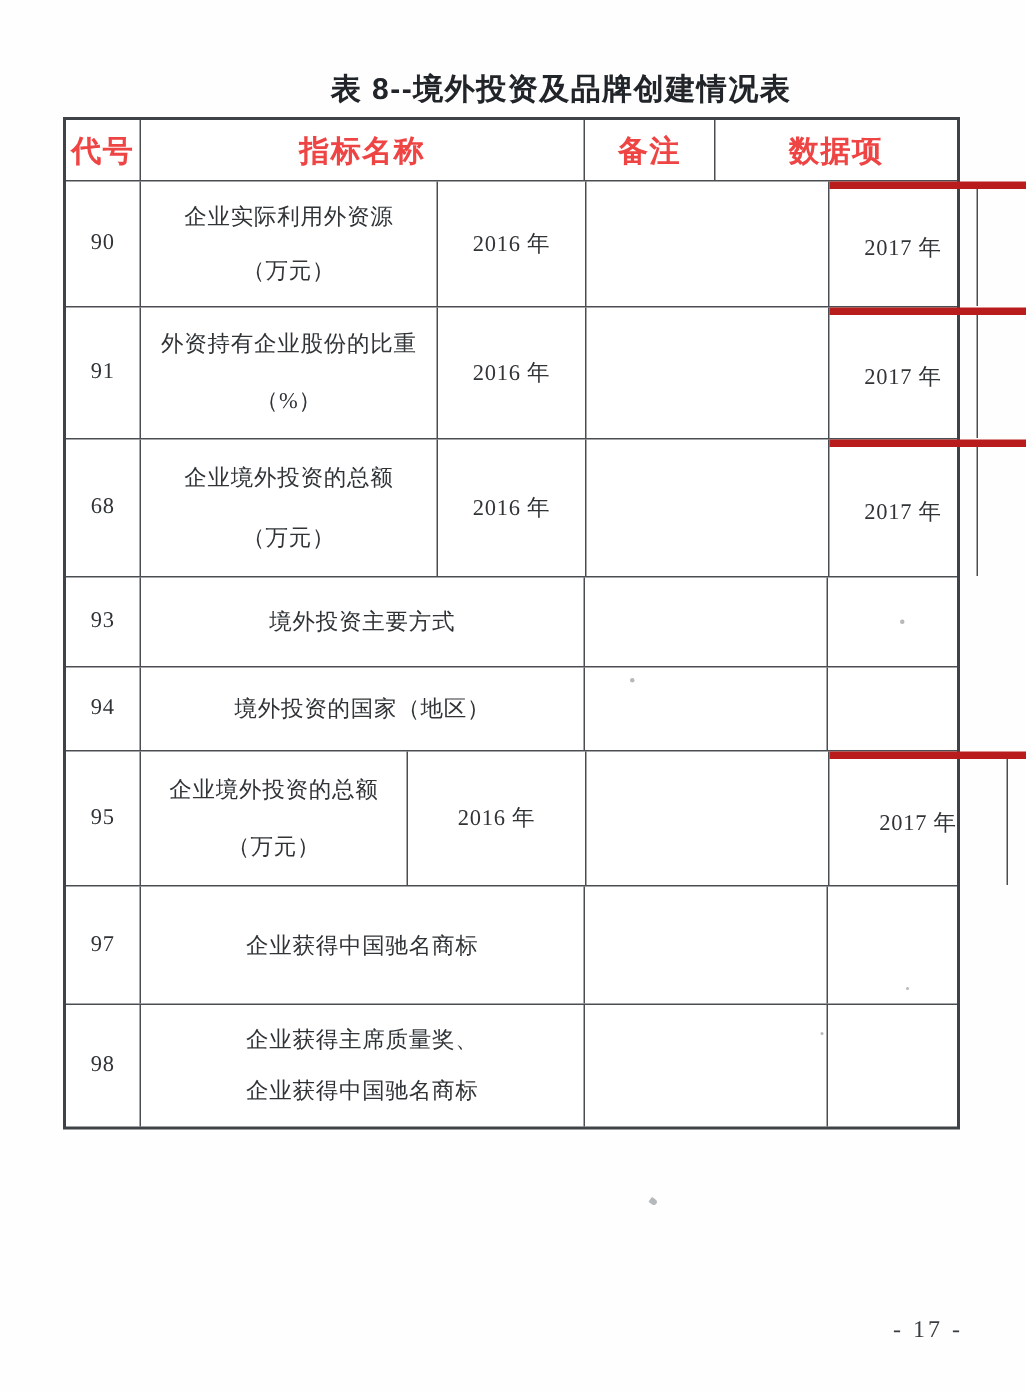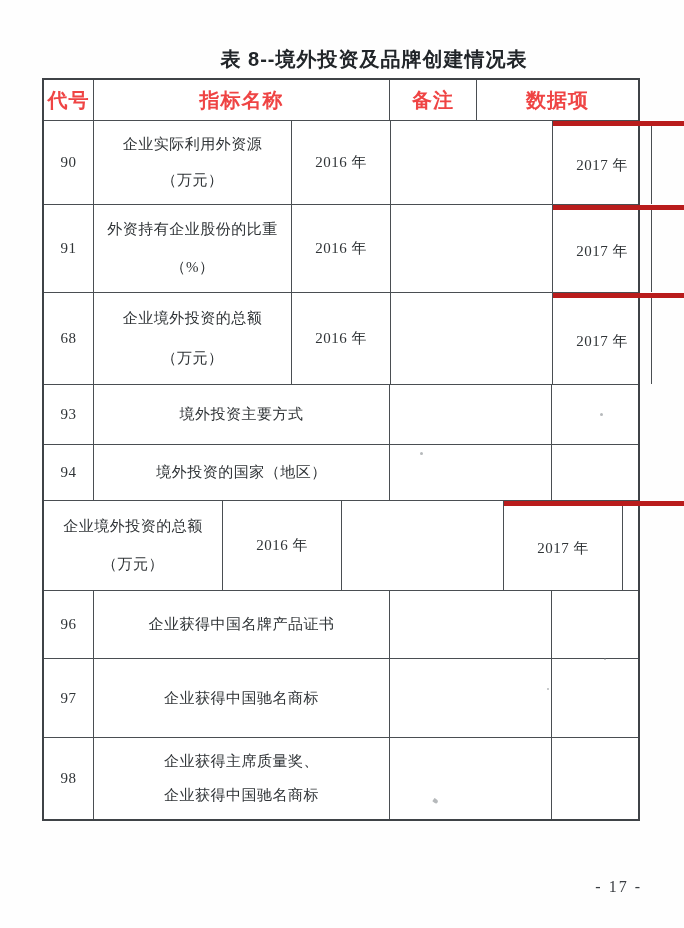--- a/index.html
+++ b/index.html
@@ -137,44 +137,39 @@
     </div>
 
     <div class="row" style="height:56px">
       <div class="cell c-code">94</div>
       <div class="cell c-namewide">境外投资的国家（地区）</div>
       <div class="cell c-data"></div>
       <div class="cell c-remark"></div>
     </div>
 
     <div class="row" style="height:90px">
+      <div class="cell c-code">95</div>
       <div class="cell c-name-95 name2 cell">
         <span>企业境外投资的总额</span>
         <span>（万元）</span>
       </div>
       <div class="cell stack">
         <div class="half">
           <div class="cell c-year-95">2016 年</div>
           <div class="cell c-data"></div>
           <div class="cell c-remark"></div>
         </div>
         <div class="half">
           <div class="cell c-year-95">2017 年</div>
           <div class="cell c-data"></div>
           <div class="cell c-remark"></div>
         </div>
       </div>
     </div>
 
-    <div class="row" style="height:68px">
-      <div class="cell c-code">96</div>
-      <div class="cell c-namewide">企业获得中国名牌产品证书</div>
-      <div class="cell c-data"></div>
-      <div class="cell c-remark"></div>
-    </div>
 
     <div class="row" style="height:79px">
       <div class="cell c-code">97</div>
       <div class="cell c-namewide">企业获得中国驰名商标</div>
       <div class="cell c-data"></div>
       <div class="cell c-remark"></div>
     </div>
 
     <div class="row" style="height:82px">
       <div class="cell c-code">98</div>

